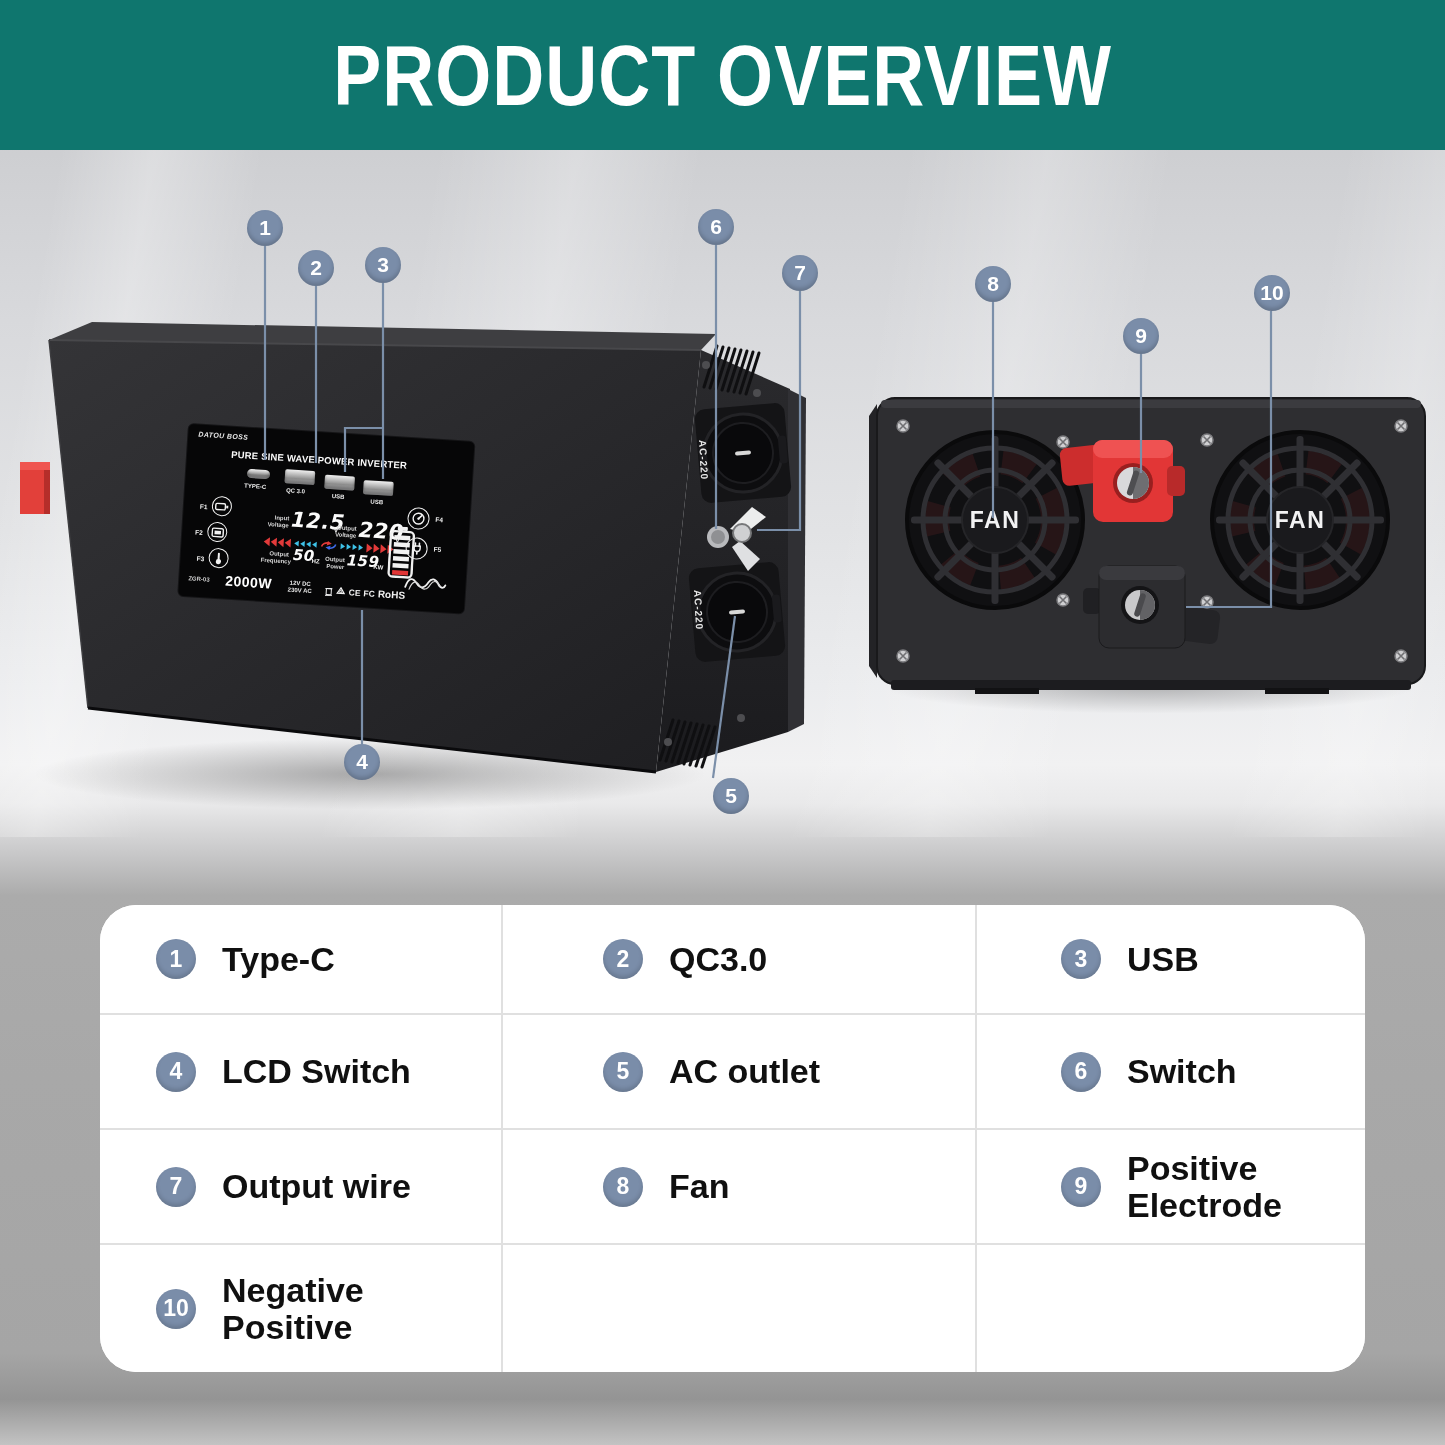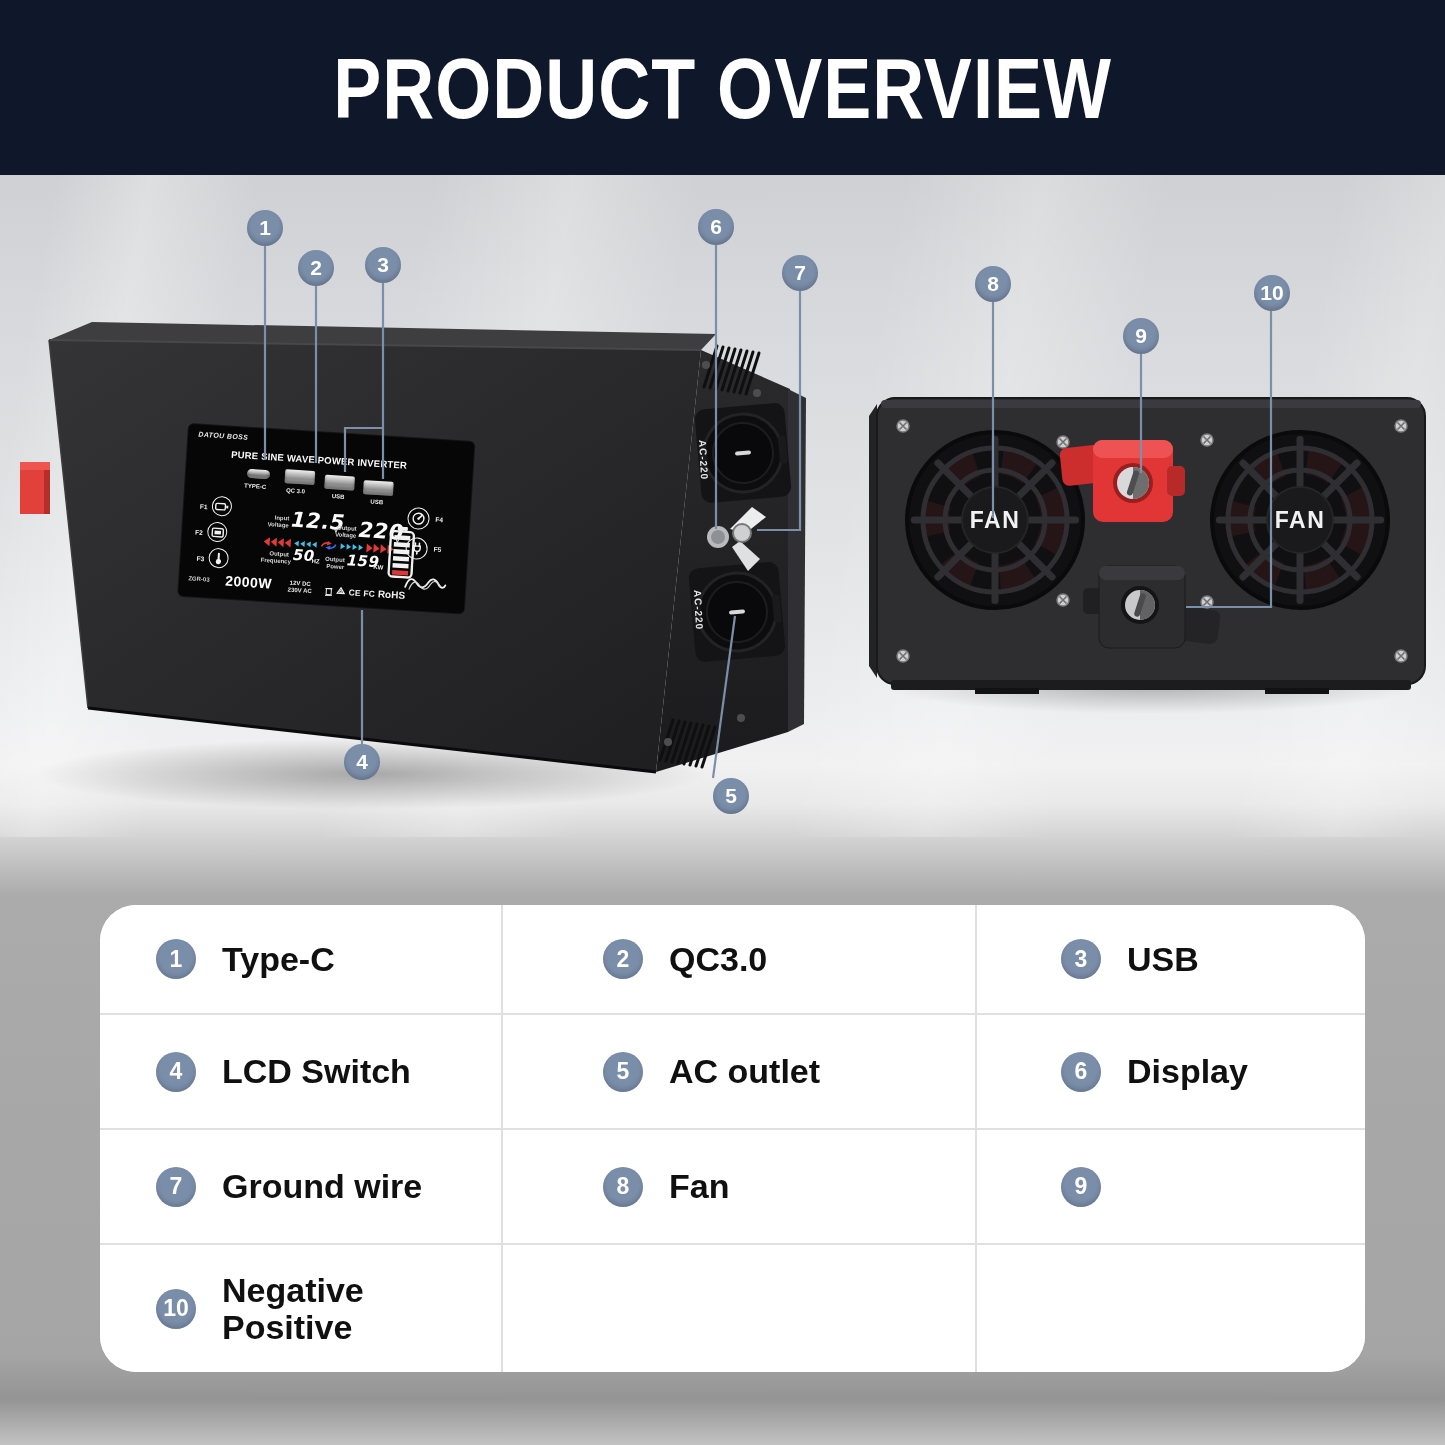--- a/index.html
+++ b/index.html
@@ -1,19 +1,19 @@
 <!DOCTYPE html>
 <html><head>
 <meta charset="utf-8">
 <style>
   html,body{margin:0;padding:0;background:#888;}
   #stage{position:relative;width:1445px;height:1445px;margin:0 auto;overflow:hidden;
          font-family:"Liberation Sans",sans-serif;background:#cdced1;}
   
-  .hdr{position:absolute;left:0;top:0;width:1445px;height:175px;background:#0f172a;
+  .hdr{position:absolute;left:0;top:0;width:1445px;height:150px;background:#0f766e;
        display:flex;align-items:center;justify-content:center;z-index:5;}
   .hdr h1{margin:0;color:#ffffff;font-size:72px;font-weight:700;letter-spacing:1px;
           transform:scaleY(1.18);white-space:nowrap;}
   
   .backdrop{position:absolute;left:0;top:137px;width:1445px;height:1308px;z-index:0;
     background:linear-gradient(180deg,#cdced1 0%,#d8d9dc 14%,#e2e3e5 30%,#ebecee 42%,
       #f1f1f2 48%,#e9e9ea 51%,#c6c6c7 55%,#ababab 58%,#a8a8a8 72%,#a5a5a5 93%,
       #949494 96.5%,#c3c3c3 100%);}
   .streaks{position:absolute;left:0;top:137px;width:1445px;height:700px;z-index:0;opacity:.55;
     background:linear-gradient(100deg,rgba(255,255,255,0) 4%,rgba(255,255,255,.55) 10%,
@@ -465,32 +465,33 @@
     <div class="cell c1">
       <div class="badge">4</div>
       <span class="flabel">LCD Switch</span>
     </div>
     <div class="cell c2">
       <div class="badge">5</div>
       <span class="flabel">AC outlet</span>
     </div>
     <div class="cell c3">
       <div class="badge">6</div>
-      <span class="flabel">Display</span>
+      <span class="flabel">Switch</span>
     </div>
     <div class="cell c1">
       <div class="badge">7</div>
-      <span class="flabel">Ground wire</span>
+      <span class="flabel">Output wire</span>
     </div>
     <div class="cell c2">
       <div class="badge">8</div>
       <span class="flabel">Fan</span>
     </div>
     <div class="cell c3">
       <div class="badge">9</div>
+      <span class="flabel">Positive Electrode</span>
     </div>
     <div class="cell c1 r4">
       <div class="badge">10</div>
       <span class="flabel">Negative Positive</span>
     </div>
     <div class="cell c2 r4"></div>
     <div class="cell c3 r4"></div>
   </div>
 
 </div>

